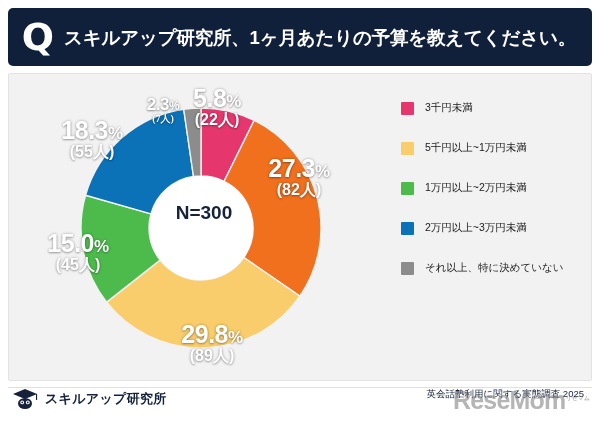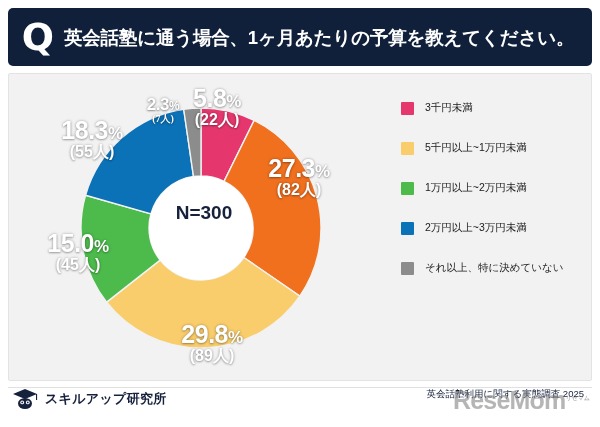--- a/index.html
+++ b/index.html
@@ -177,21 +177,21 @@
     letter-spacing:0;
   }
 </style>
 </head>
 <body>
 
 <div class="slide">
 
   <div class="qheader">
     <div class="q-badge">Q</div>
-    <div class="q-title">英会話塾に通う場合、1ヶ月あたりの予算を教えてください。</div>
+    <div class="q-title">スキルアップ研究所、1ヶ月あたりの予算を教えてください。</div>
   </div>
 
   <div class="panel">
 
     <div class="chart-wrap">
       <svg id="donut-svg" width="390" height="308" viewBox="0 0 390 308">
           <path d="M192 34 A120 120 0 0 1 245.13098772466822 46.4030755857717 L215.0234280140229 107.37466608716774 A52 52 0 0 0 192 102 Z" fill="#e5376e" stroke="#f2f2f2" stroke-width="1.4"></path>
           <path d="M245.13098772466822 46.4030755857717 A120 120 0 0 1 290.8239117154113 222.0722738952108 L234.82369507667823 183.49798535459135 A52 52 0 0 0 215.0234280140229 107.37466608716774 Z" fill="#f0701e" stroke="#f2f2f2" stroke-width="1.4"></path>
           <path d="M290.8239117154113 222.0722738952108 A120 120 0 0 1 97.64538814360573 228.14315357084013 L151.1130015288958 186.12869988069738 A52 52 0 0 0 234.82369507667823 183.49798535459135 Z" fill="#f9cd6c" stroke="#f2f2f2" stroke-width="1.4"></path>
           <path d="M97.64538814360573 228.14315357084013 A120 120 0 0 1 76.55667940966968 121.24576773792097 L141.97456107752353 139.8064993530991 A52 52 0 0 0 151.1130015288958 186.12869988069738 Z" fill="#4cbb4c" stroke="#f2f2f2" stroke-width="1.4"></path>

